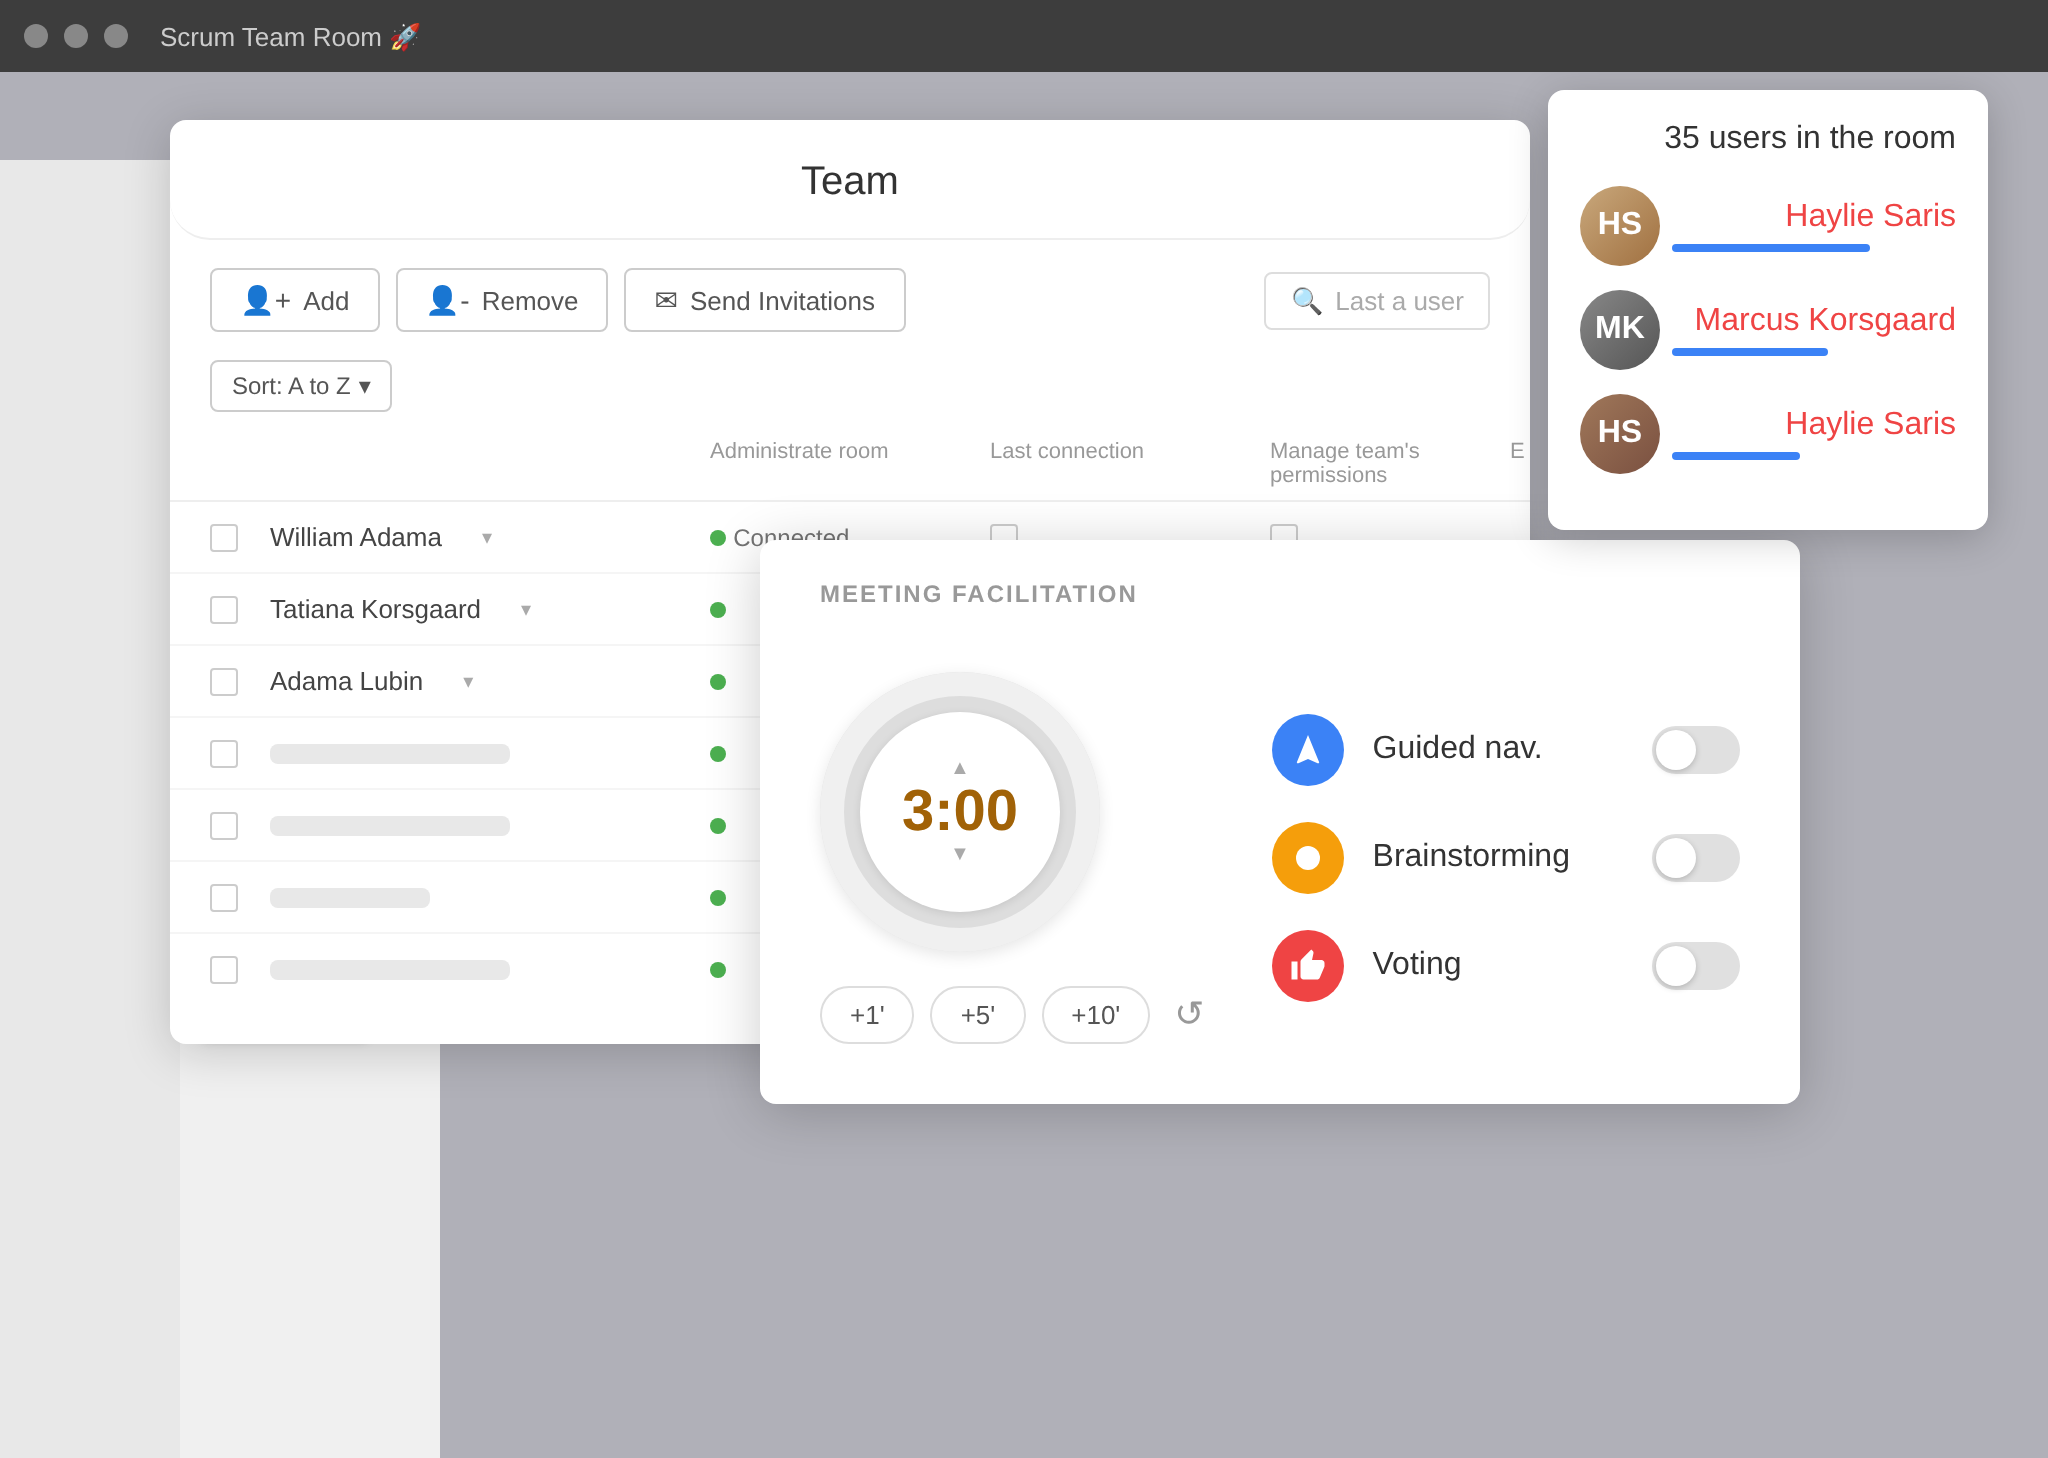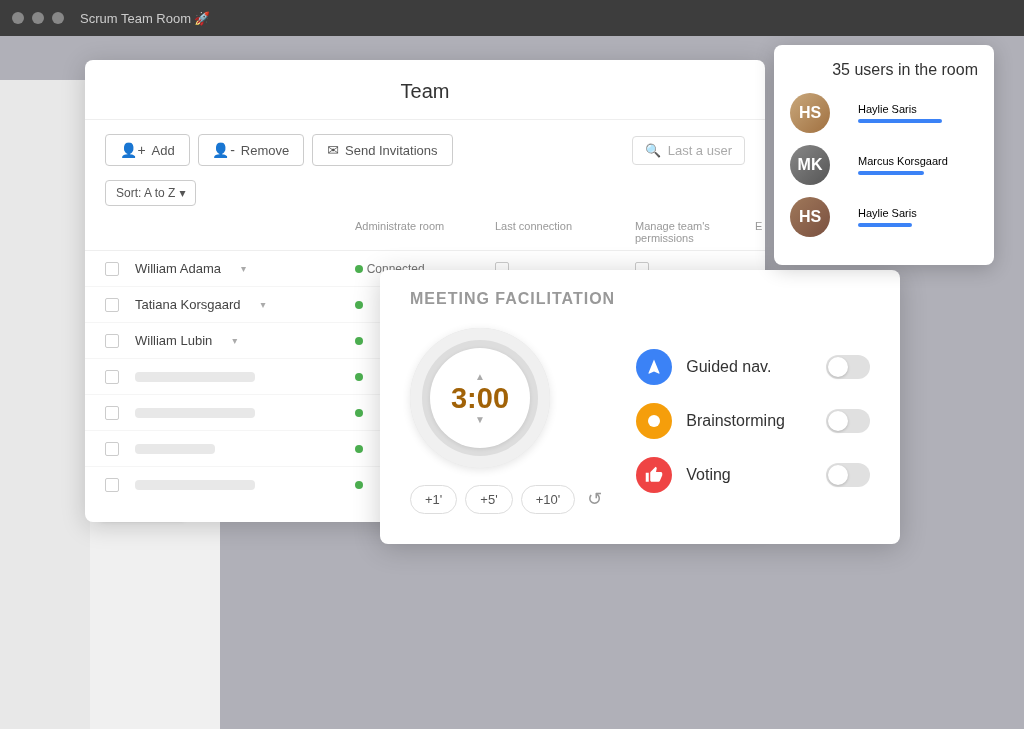--- a/index.html
+++ b/index.html
@@ -78,20 +78,21 @@
       z-index: 10;
       padding-bottom: 20px;
     }
     .team-panel-header {
       text-align: center;
       padding: 20px 0 16px;
       font-size: 20px;
       font-weight: 500;
       color: #333;
       border-bottom: 1px solid #eee;
+      border-radius: 20px;
     }
     .team-toolbar {
       display: flex;
       align-items: center;
       padding: 14px 20px;
       gap: 8px;
     }
     .btn {
       display: flex;
       align-items: center;
@@ -184,26 +185,26 @@
       top: 270px;
       left: 380px;
       width: 520px;
       background: white;
       border-radius: 8px;
       box-shadow: 0 4px 28px rgba(0,0,0,0.2);
       z-index: 20;
       padding: 20px 30px 30px;
     }
     .meeting-title {
-      font-size: 16px;
+      font-size: 12px;
       font-weight: 600;
       color: #999;
       letter-spacing: 1px;
       text-transform: uppercase;
-      margin-bottom: 20px;
+      margin-bottom: 32px;
     }
     .meeting-body {
       display: flex;
       gap: 30px;
       align-items: center;
     }
     
     .timer-container {
       position: relative;
       width: 140px;
@@ -332,44 +333,45 @@
     .users-title {
       font-size: 16px;
       font-weight: 500;
       color: #333;
       margin-bottom: 14px;
       text-align: right;
     }
     .user-item {
       display: flex;
       align-items: center;
-      gap: 28px;
+      gap: 6px;
       margin-bottom: 12px;
+      text-align: right;
     }
     .user-avatar {
       width: 40px;
       height: 40px;
       border-radius: 50%;
       object-fit: cover;
       flex-shrink: 0;
       overflow: hidden;
       display: flex;
       align-items: center;
       justify-content: center;
       font-size: 16px;
       font-weight: 600;
       color: white;
     }
     .avatar-1 { background: linear-gradient(135deg, #c9a87c, #a07040); }
     .avatar-2 { background: linear-gradient(135deg, #888, #555); }
     .avatar-3 { background: linear-gradient(135deg, #a0785a, #7a5040); }
     .user-info { flex: 1; }
     .user-name {
-      font-size: 11px;
-      color: #000000;
+      font-size: 16px;
+      color: #ef4444;
       font-weight: 500;
     }
     .user-bar {
       height: 4px;
       background: #3b82f6;
       border-radius: 2px;
       margin-top: 4px;
       width: 70%;
     }
 
@@ -474,21 +476,21 @@
       <span class="status-dot status-connected"></span>
     </div>
     <div></div>
     <div></div>
     <div></div>
   </div>
 
   <div class="table-row">
     <div class="checkbox"></div>
     <div class="name-cell">
-      <span>William Lubin</span>
+      <span>Adama Lubin</span>
       <span class="chevron">▾</span>
     </div>
     <div>
       <span class="status-dot status-connected"></span>
     </div>
     <div></div>
     <div></div>
     <div></div>
   </div>
 

